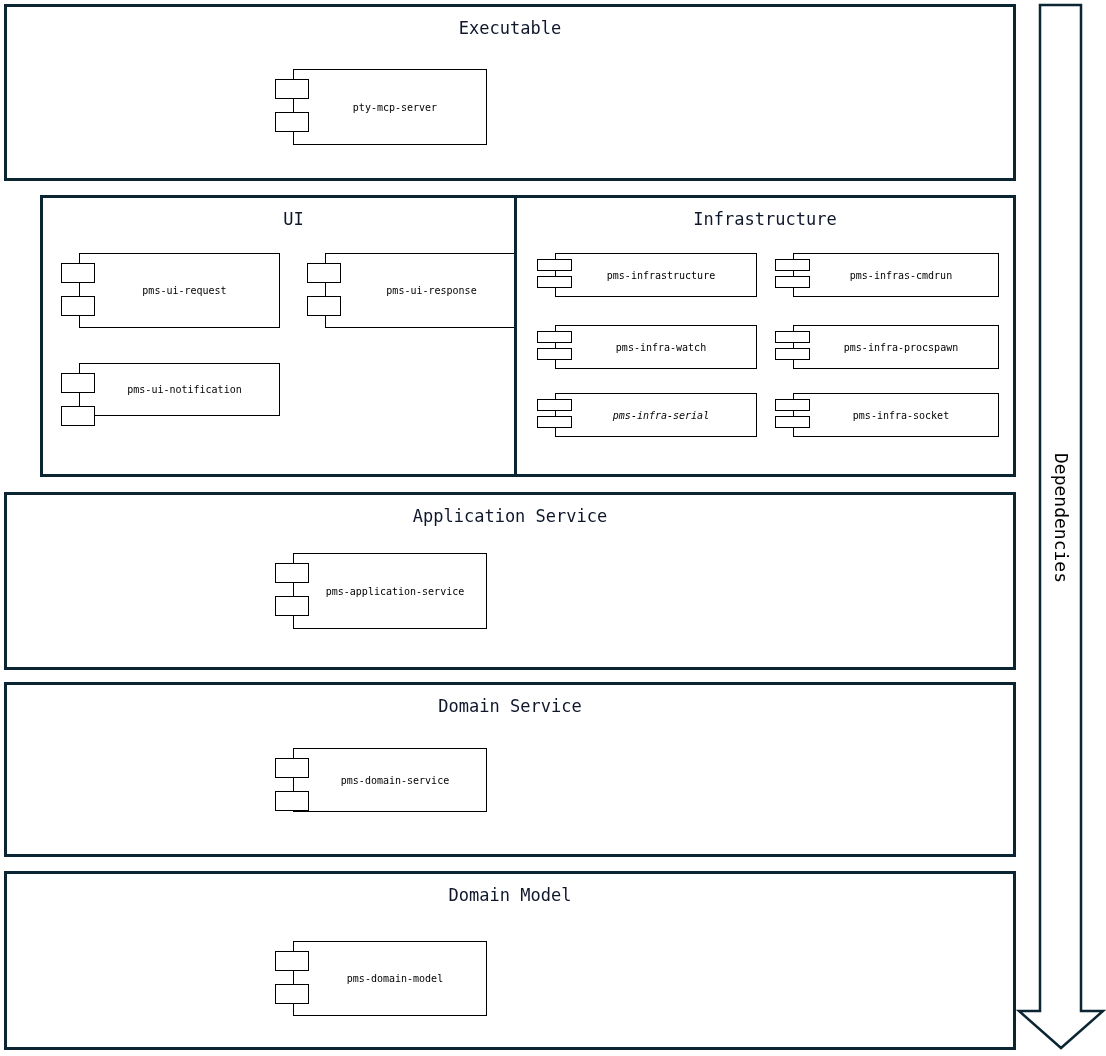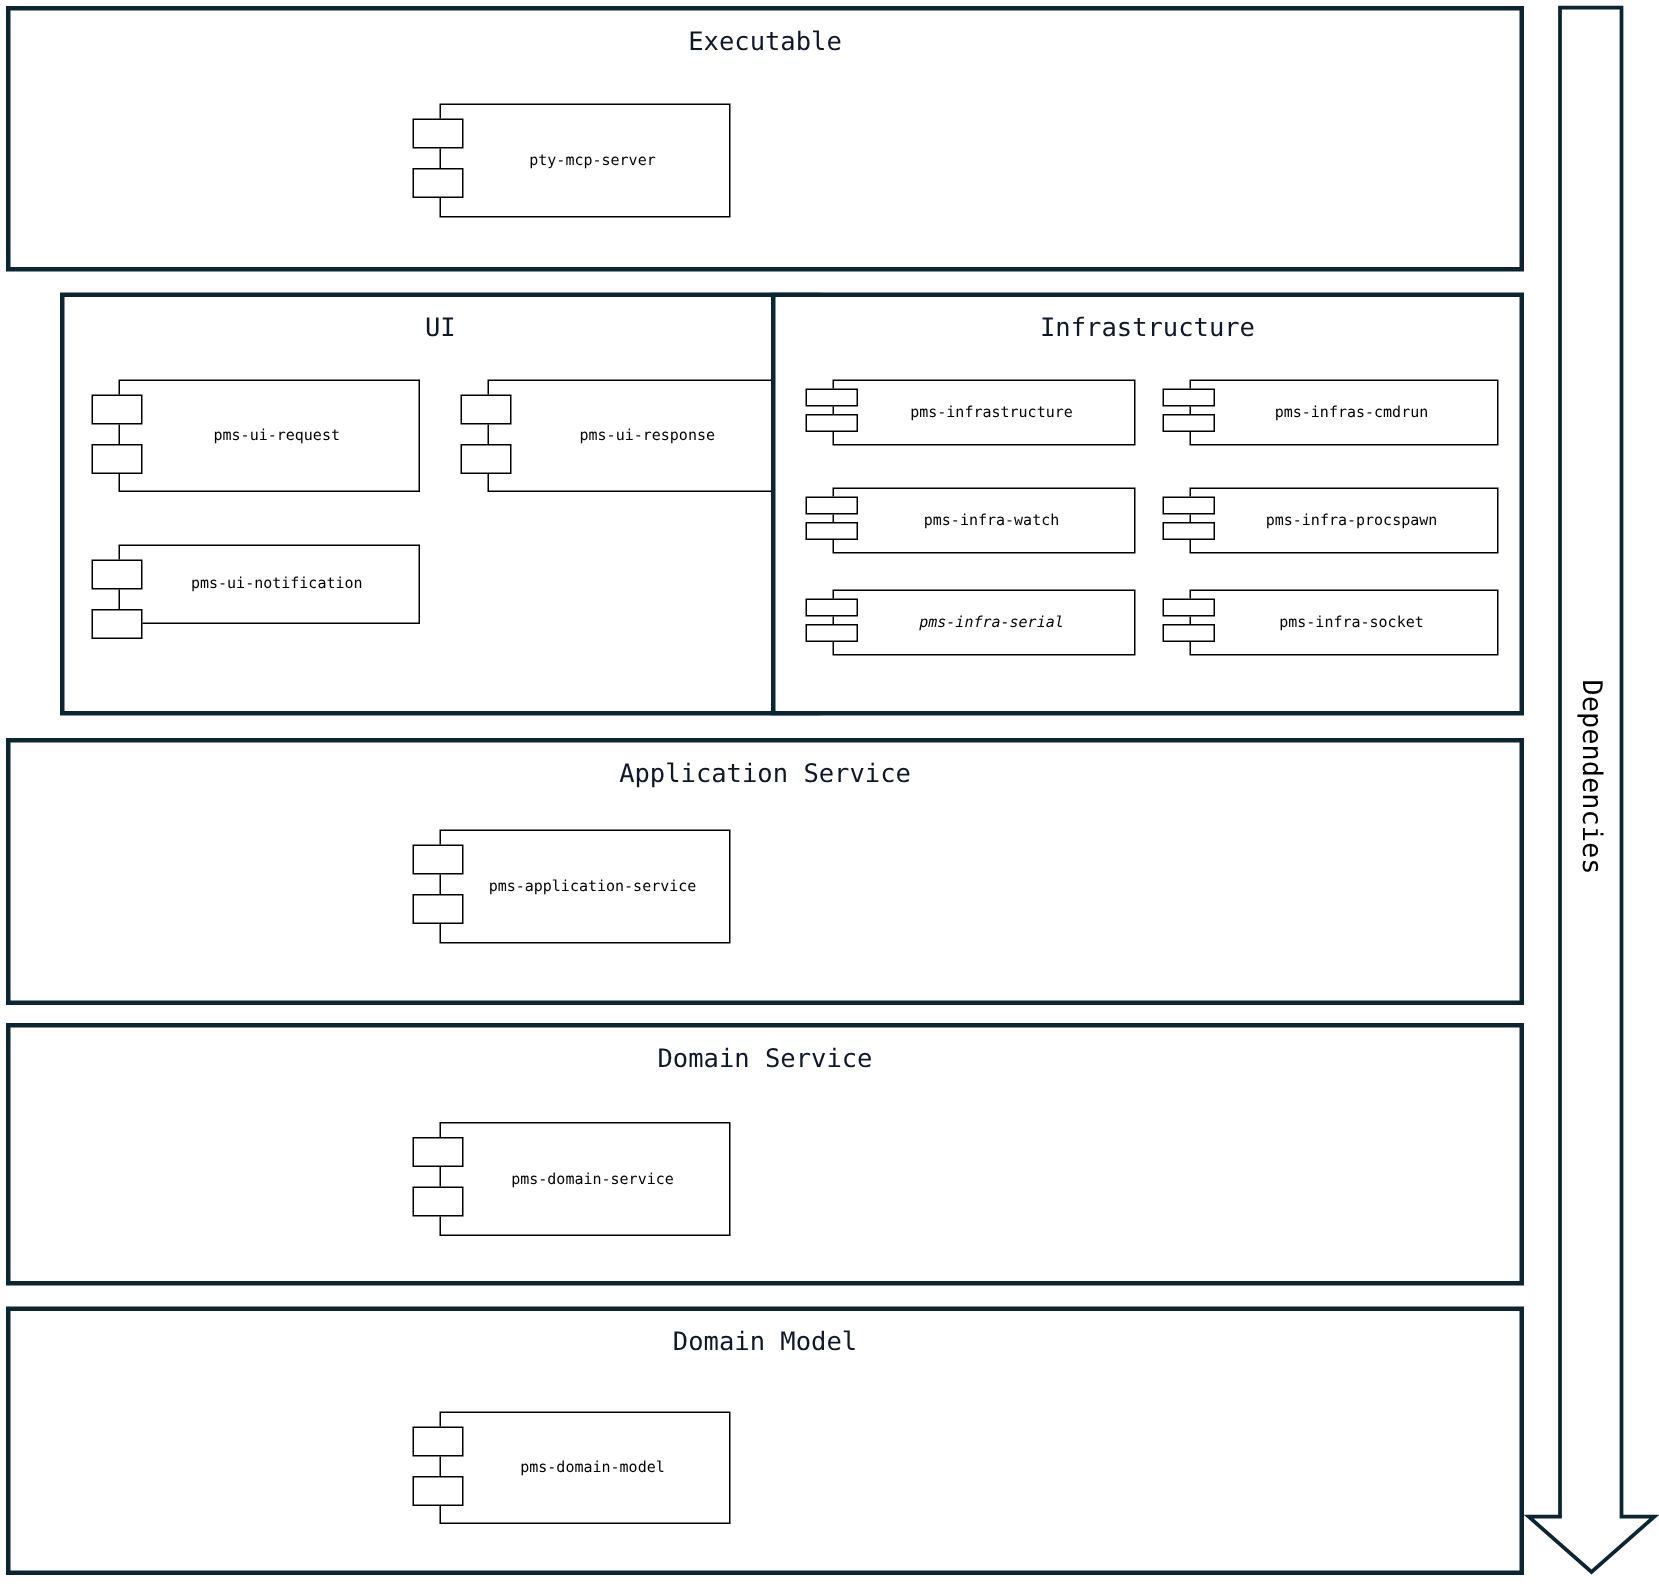--- a/index.html
+++ b/index.html
@@ -157,21 +157,21 @@
     <div class="section-title">Application Service</div>
     <div class="component big" style="left:286px; top:58px; width:194px; height:76px;">
       <span class="icon-rect r1"></span>
       <span class="icon-rect r2"></span>
       <span class="component-label">pms-application-service</span>
     </div>
   </div>
 
   <div class="section" style="left:4px; top:682px; width:1012px; height:175px;">
     <div class="section-title">Domain Service</div>
-    <div class="component big" style="left:286px; top:63px; width:194px; height:76px;">
+    <div class="component big" style="left:286px; top:63px; width:194px; height:64px;">
       <span class="icon-rect r1"></span>
       <span class="icon-rect r2"></span>
       <span class="component-label">pms-domain-service</span>
     </div>
   </div>
 
   <div class="section" style="left:4px; top:871px; width:1012px; height:179px;">
     <div class="section-title">Domain Model</div>
     <div class="component big" style="left:286px; top:67px; width:194px; height:75px;">
       <span class="icon-rect r1"></span>

